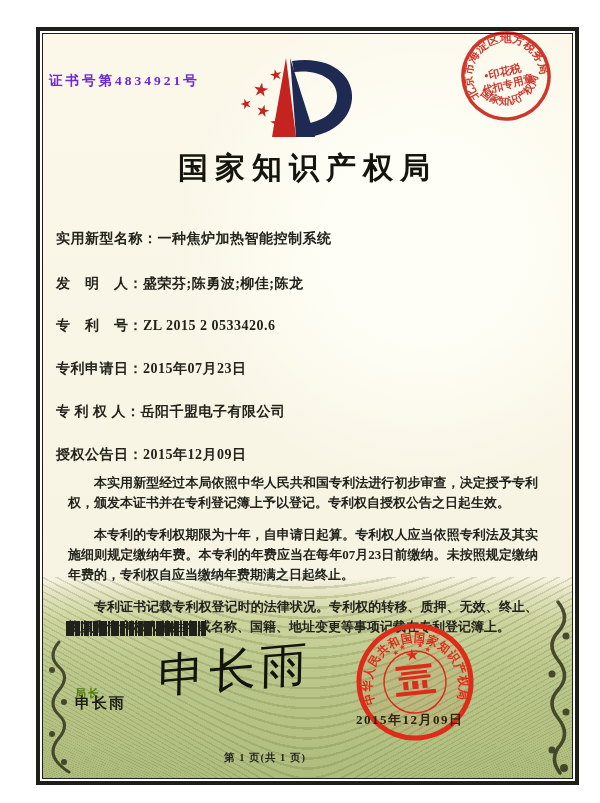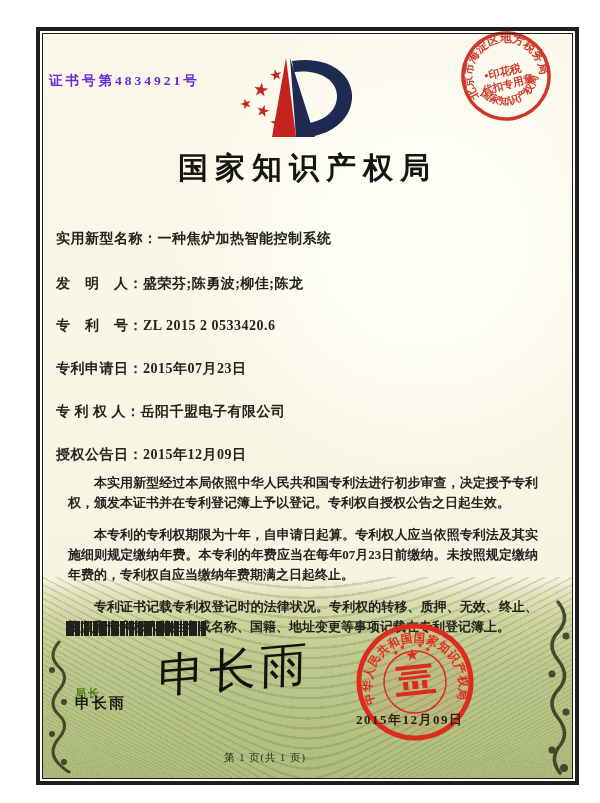--- a/index.html
+++ b/index.html
@@ -64,21 +64,21 @@
     font-size:47px;color:#14140e;transform:rotate(-5deg) skewX(-6deg);
     letter-spacing:4px;white-space:nowrap;
   }
   .seal{position:absolute;left:350px;top:617px;z-index:3;transform:rotate(-6deg);}
   .seal-date{
     position:absolute;left:356px;top:711px;z-index:4;
     font-size:13px;font-weight:700;color:#30200e;letter-spacing:1.5px;white-space:nowrap;
   }
   .footer{
     position:absolute;left:150px;top:751px;width:230px;z-index:3;text-align:center;
-    font-size:10.5px;font-weight:400;letter-spacing:1px;color:#262620;
+    font-size:10.5px;font-weight:700;letter-spacing:1px;color:#262620;
   }
   .ornament{position:absolute;z-index:3;opacity:.85;}
   .orn-left{left:45px;top:640px;}
   .orn-right{left:546px;top:600px;}
 </style>
 </head>
 <body>
 
 <div class="page">
 

